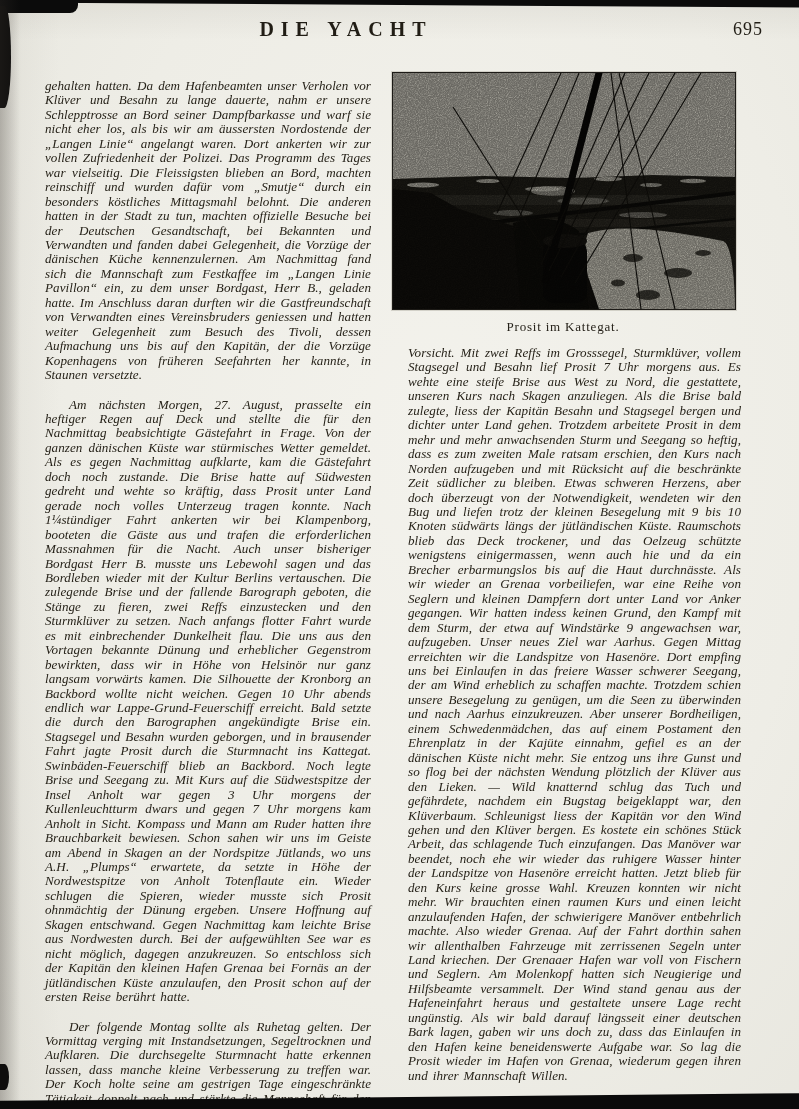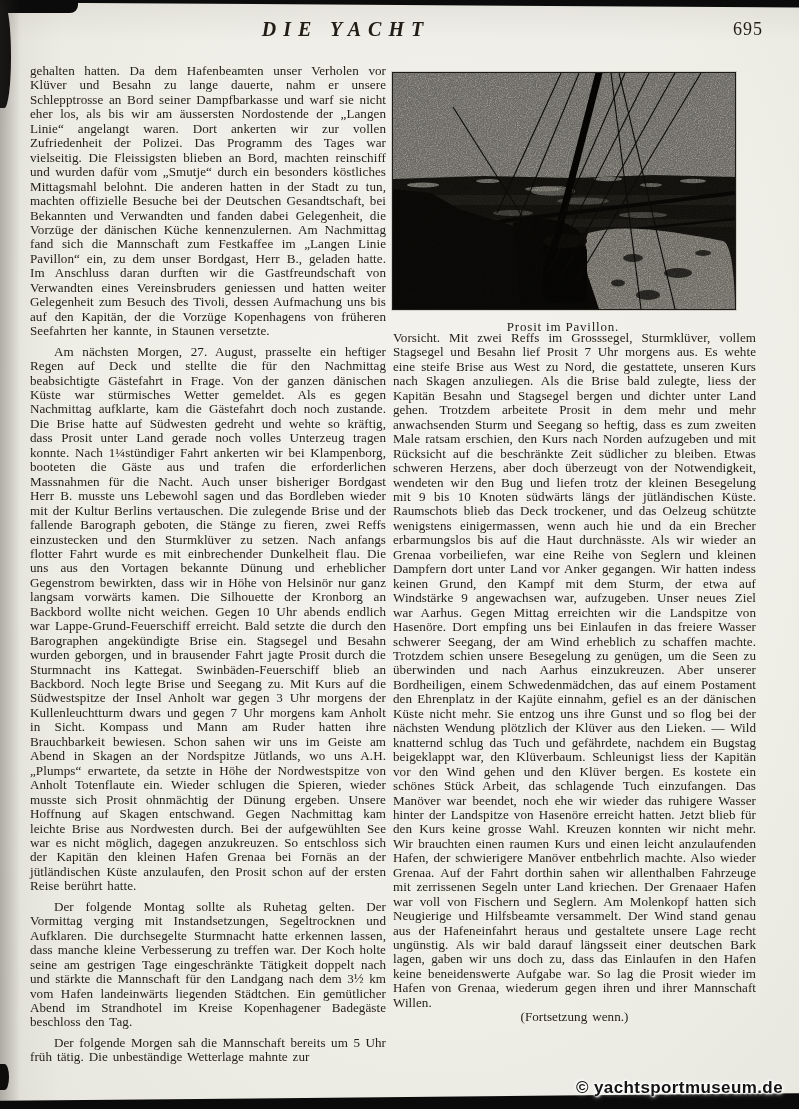--- a/index.html
+++ b/index.html
@@ -16,26 +16,26 @@
   
   .edge-top { position:absolute; left:-6px; top:-5px; width:815px; height:10px; background:#0b0b0b; transform:rotate(0.35deg); }
   .edge-top-left { position:absolute; left:0; top:0; width:78px; height:13px; background:#0b0b0b; border-radius:0 0 8px 0; }
   .edge-left { position:absolute; left:0; top:6px; width:11px; height:102px; background:#0e0d0c; border-radius:0 55% 60% 0/0 50% 50% 0; }
   .edge-left-shade { position:absolute; left:0; top:0; width:20px; height:1109px; background:linear-gradient(90deg, rgba(60,55,50,0.25), rgba(0,0,0,0)); }
   .edge-bottom { position:absolute; left:-10px; top:1097px; width:820px; height:40px; background:#0a0a0a; transform:rotate(-0.55deg); }
   .edge-nub { position:absolute; left:0; top:1064px; width:9px; height:26px; background:#0e0d0c; border-radius:0 60% 60% 0; }
 
   
   .masthead { position:absolute; left:0; top:18px; width:692px; text-align:center;
-    font-size:20px; font-weight:bold; letter-spacing:7px; color:#211d15;font-style:italic; }
+    font-size:20px; font-weight:bold; letter-spacing:7px; color:#211d15; }
   .pagenum { position:absolute; right:36px; top:19px; font-size:18px; letter-spacing:1px; color:#211d15; }
 
   
   .col { position:absolute; text-align:justify; font-size:13.1px; line-height:14.45px; word-spacing:1.6px; letter-spacing:0.05px; }
-  .col p { margin:0; }
+  .col p { margin:15px;font-style:italic; }
   .col p.indent { text-indent:24px; margin-top:6px; }
   .col-left  { left:30px;  top:64px;  width:356px; height:1024px; }
   .col-right { left:393px; top:331px; width:363px; }
   .closing { text-align:center; margin-top:3px; font-size:13.1px; }
 
   
   .figure { position:absolute; left:392px; top:72px; width:342px; }
   .photo { display:block; width:342px; height:236px; border:1.5px solid #1c1a16; background:#d6d3c8; box-shadow:0 0 0 1px rgba(120,115,100,0.25); }
   .caption { margin-top:9px; text-align:center; font-size:13px; letter-spacing:0.8px; color:#26221a; }
 
@@ -122,24 +122,23 @@
         <line x1="308" y1="0" x2="182" y2="210"></line>
         <line x1="186" y1="0" x2="120" y2="160"></line>
         <line x1="168" y1="0" x2="104" y2="140"></line>
         <line x1="218" y1="0" x2="248" y2="236"></line>
         <line x1="226" y1="0" x2="282" y2="236"></line>
         <line x1="60" y1="34" x2="150" y2="176"></line>
       </g>
 
       <rect x="0" y="0" width="342" height="236" filter="url(#grain)" opacity="0.5"></rect>
     </svg>
-    <div class="caption">Prosit im Pavillon.</div>
+    <div class="caption">Prosit im Kattegat.</div>
   </div>
 
   <div class="col col-right">
     <p>Vorsicht. Mit zwei Reffs im Grosssegel, Sturmklüver, vollem Stagsegel und Besahn lief Prosit 7 Uhr morgens aus. Es wehte eine steife Brise aus West zu Nord, die gestattete, unseren Kurs nach Skagen anzuliegen. Als die Brise bald zulegte, liess der Kapitän Besahn und Stagsegel bergen und dichter unter Land gehen. Trotzdem arbeitete Prosit in dem mehr und mehr anwachsenden Sturm und Seegang so heftig, dass es zum zweiten Male ratsam erschien, den Kurs nach Norden aufzugeben und mit Rücksicht auf die beschränkte Zeit südlicher zu bleiben. Etwas schweren Herzens, aber doch überzeugt von der Notwendigkeit, wendeten wir den Bug und liefen trotz der kleinen Besegelung mit 9 bis 10 Knoten südwärts längs der jütländischen Küste. Raumschots blieb das Deck trockener, und das Oelzeug schützte wenigstens einigermassen, wenn auch hie und da ein Brecher erbarmungslos bis auf die Haut durchnässte. Als wir wieder an Grenaa vorbeiliefen, war eine Reihe von Seglern und kleinen Dampfern dort unter Land vor Anker gegangen. Wir hatten indess keinen Grund, den Kampf mit dem Sturm, der etwa auf Windstärke 9 angewachsen war, aufzugeben. Unser neues Ziel war Aarhus. Gegen Mittag erreichten wir die Landspitze von Hasenöre. Dort empfing uns bei Einlaufen in das freiere Wasser schwerer Seegang, der am Wind erheblich zu schaffen machte. Trotzdem schien unsere Besegelung zu genügen, um die Seen zu überwinden und nach Aarhus einzukreuzen. Aber unserer Bordheiligen, einem Schwedenmädchen, das auf einem Postament den Ehrenplatz in der Kajüte einnahm, gefiel es an der dänischen Küste nicht mehr. Sie entzog uns ihre Gunst und so flog bei der nächsten Wendung plötzlich der Klüver aus den Lieken. — Wild knatternd schlug das Tuch und gefährdete, nachdem ein Bugstag beigeklappt war, den Klüverbaum. Schleunigst liess der Kapitän vor den Wind gehen und den Klüver bergen. Es kostete ein schönes Stück Arbeit, das schlagende Tuch einzufangen. Das Manöver war beendet, noch ehe wir wieder das ruhigere Wasser hinter der Landspitze von Hasenöre erreicht hatten. Jetzt blieb für den Kurs keine grosse Wahl. Kreuzen konnten wir nicht mehr. Wir brauchten einen raumen Kurs und einen leicht anzulaufenden Hafen, der schwierigere Manöver entbehrlich machte. Also wieder Grenaa. Auf der Fahrt dorthin sahen wir allenthalben Fahrzeuge mit zerrissenen Segeln unter Land kriechen. Der Grenaaer Hafen war voll von Fischern und Seglern. Am Molenkopf hatten sich Neugierige und Hilfsbeamte versammelt. Der Wind stand genau aus der Hafeneinfahrt heraus und gestaltete unsere Lage recht ungünstig. Als wir bald darauf längsseit einer deutschen Bark lagen, gaben wir uns doch zu, dass das Einlaufen in den Hafen keine beneidenswerte Aufgabe war. So lag die Prosit wieder im Hafen von Grenaa, wiederum gegen ihren und ihrer Mannschaft Willen.</p>
     <p class="closing">(Fortsetzung wenn.)</p>
   </div>
 
-  <div class="watermark">© yachtsportmuseum.de</div>
 
   <div class="edge-bottom"></div>
 </div>
 
 </body></html>

